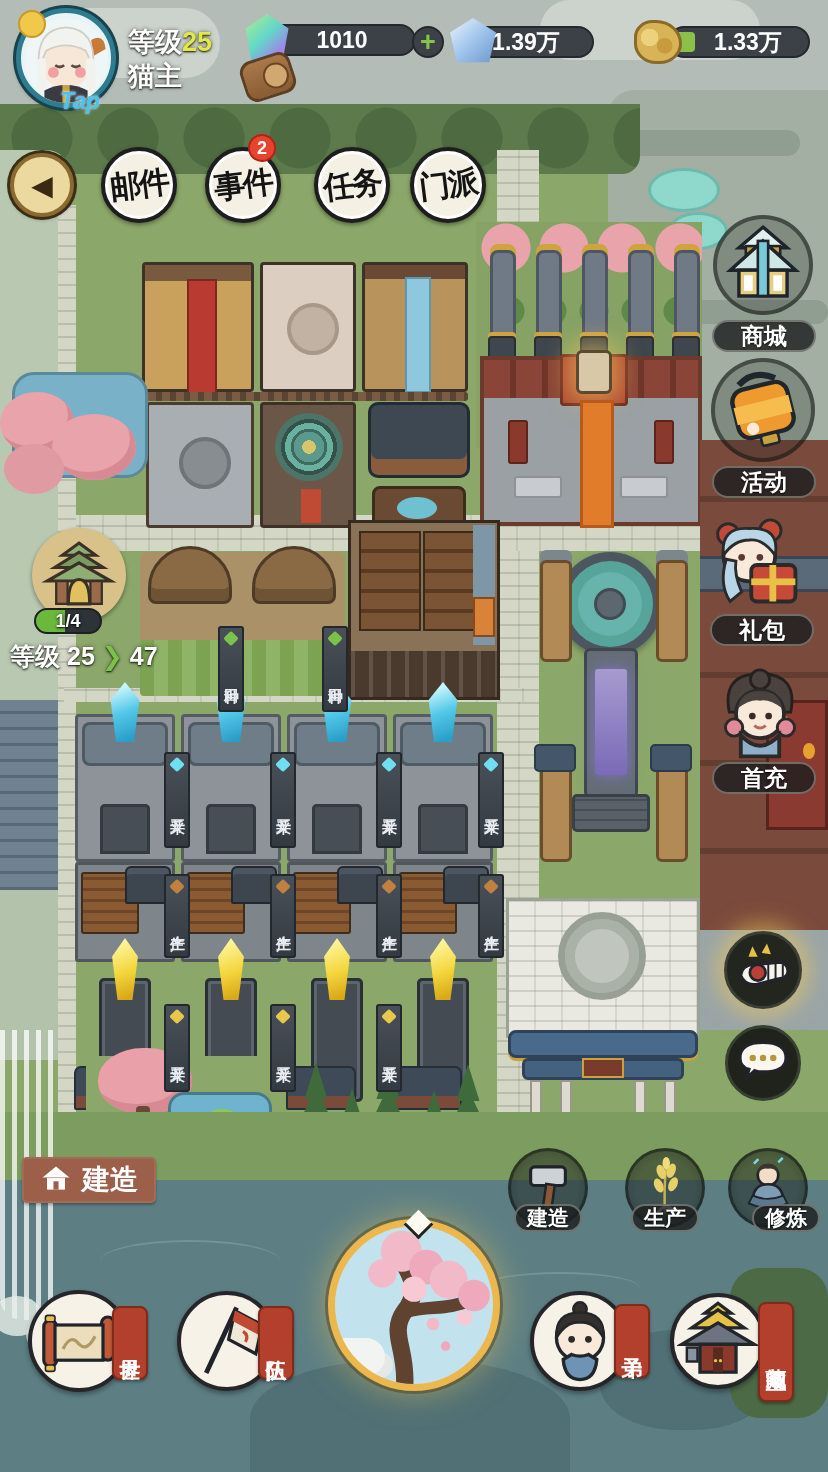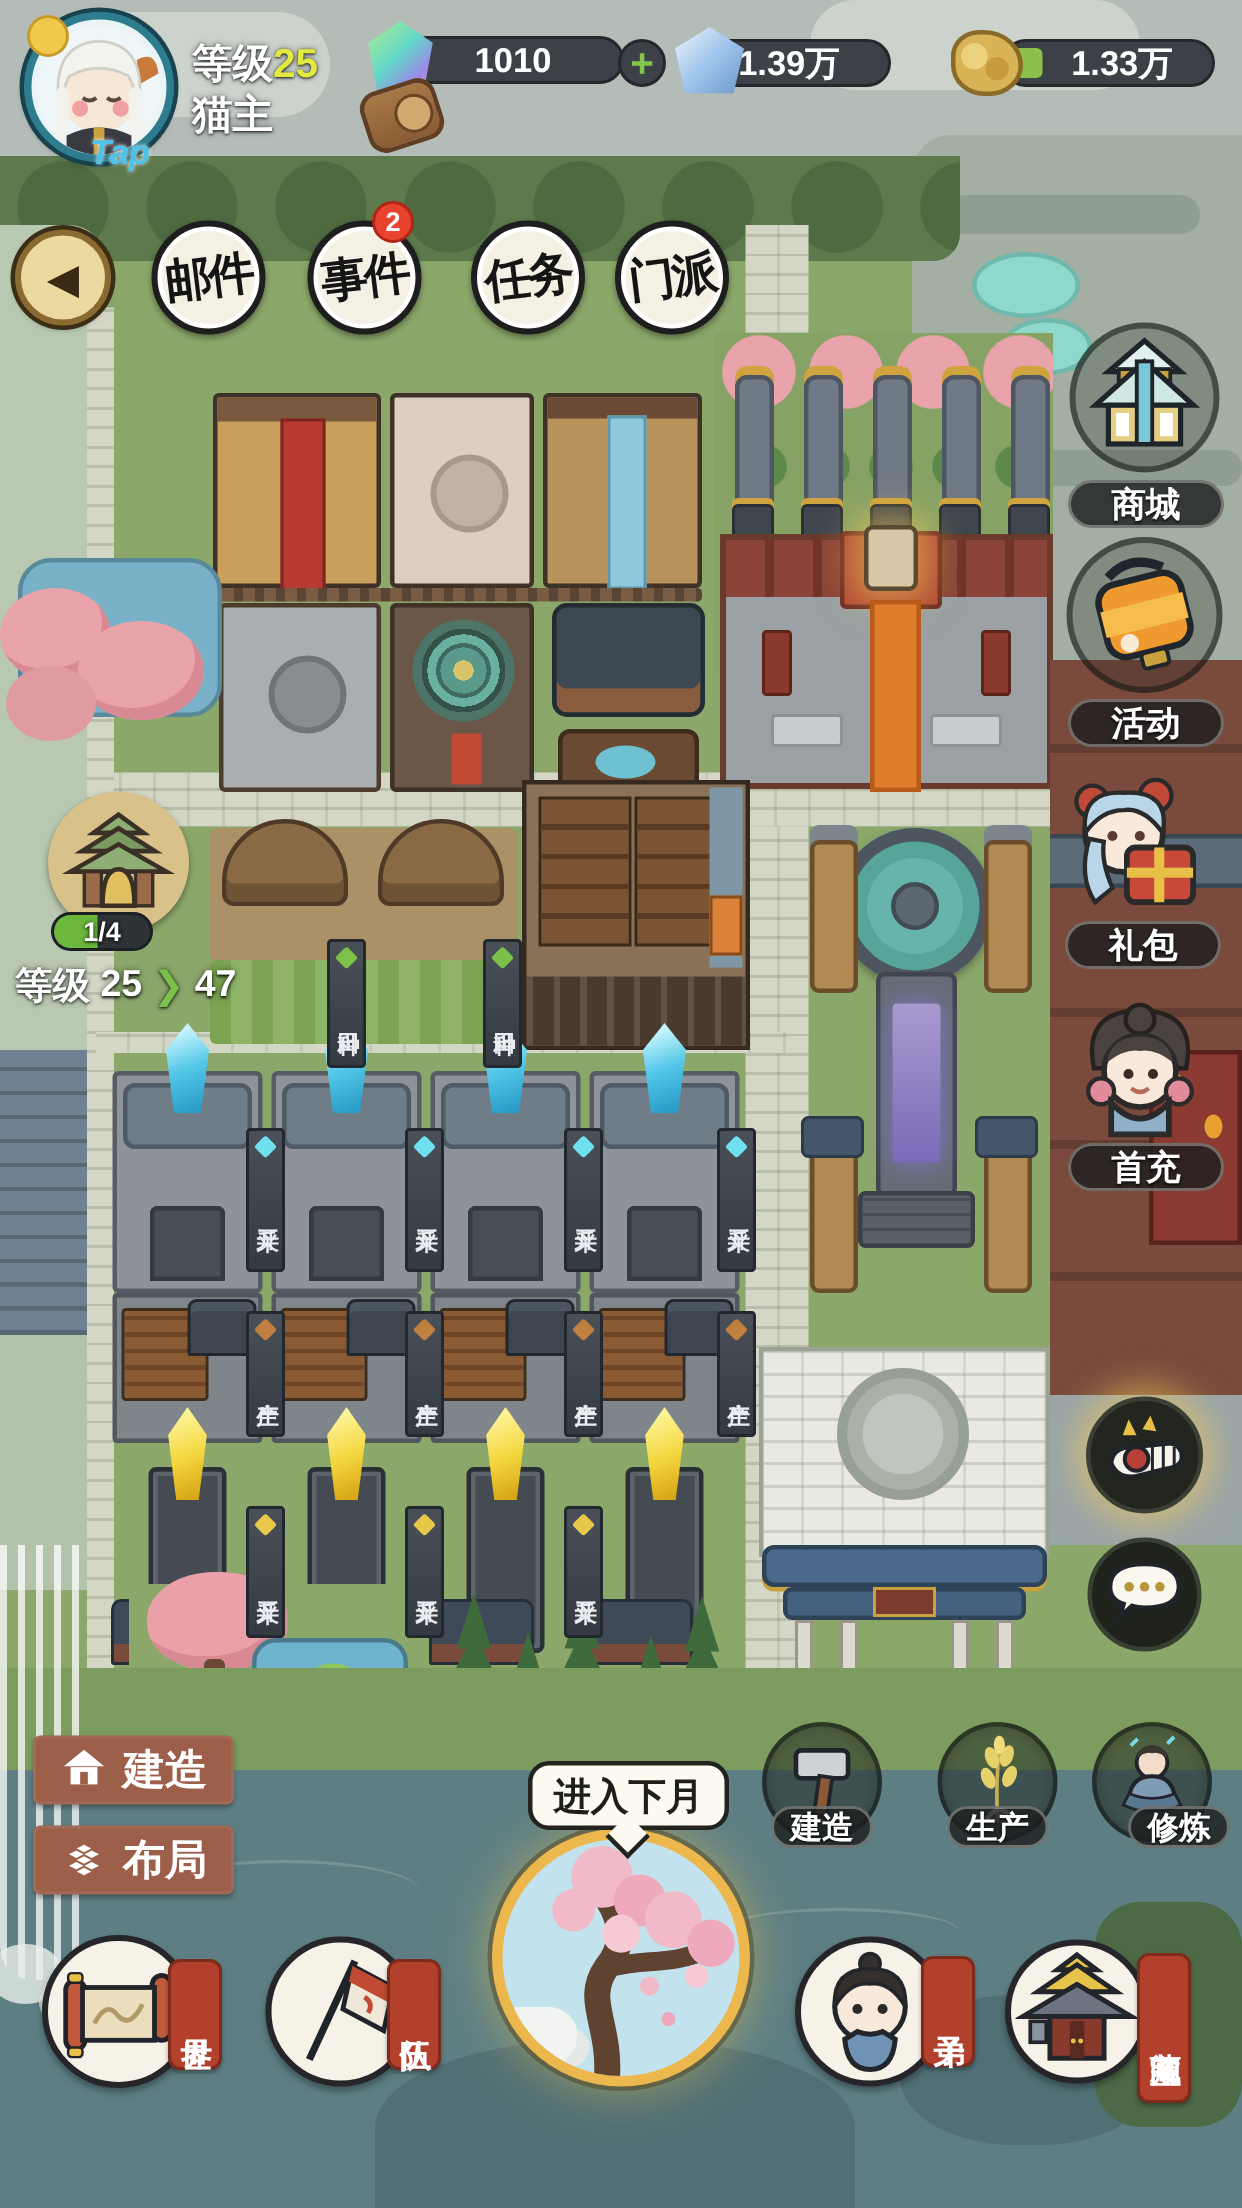--- a/index.html
+++ b/index.html
@@ -498,34 +498,20 @@
   </div>
 
   <div class="abs ui brown-btn" style="left:22px;top:1157px;width:134px;height:46px">
     <svg viewBox="0 0 100 100" style="width:32px;height:32px">
       <polygon points="50,8 92,42 8,42" fill="#fff"></polygon>
       <rect x="22" y="44" width="56" height="36" fill="#fff"></rect>
       <rect x="42" y="54" width="16" height="26" fill="#9c5f49"></rect>
     </svg>
     <span>建造</span>
   </div>
-  <div class="abs ui brown-btn" style="left:22px;top:1217px;width:134px;height:46px">
-    <svg viewBox="0 0 100 100" style="width:32px;height:32px">
-      <g fill="#fff" transform="translate(50,48)">
-        <polygon points="0,-8 15,0 0,8 -15,0" transform="translate(0,-22)"></polygon>
-        <polygon points="0,-8 15,0 0,8 -15,0" transform="translate(-16,-10)"></polygon>
-        <polygon points="0,-8 15,0 0,8 -15,0" transform="translate(16,-10)"></polygon>
-        <polygon points="0,-8 15,0 0,8 -15,0" transform="translate(0,2)"></polygon>
-        <polygon points="0,-8 15,0 0,8 -15,0" transform="translate(-16,14)"></polygon>
-        <polygon points="0,-8 15,0 0,8 -15,0" transform="translate(16,14)"></polygon>
-        <polygon points="0,-8 15,0 0,8 -15,0" transform="translate(0,26)"></polygon>
-      </g>
-    </svg>
-    <span>布局</span>
-  </div>
 
   <div class="abs ui white-circle" style="left:28px;top:1290px;width:102px;height:102px">
     <svg viewBox="0 0 100 100" style="width:80px;height:80px">
       <rect x="6" y="24" width="16" height="58" rx="8" fill="#c05a3a" stroke="#20242a" stroke-width="4"></rect>
       <rect x="8" y="18" width="12" height="8" rx="3" fill="#e8c048" stroke="#20242a" stroke-width="2"></rect>
       <rect x="8" y="80" width="12" height="8" rx="3" fill="#e8c048" stroke="#20242a" stroke-width="2"></rect>
       <rect x="78" y="20" width="16" height="54" rx="8" fill="#c05a3a" stroke="#20242a" stroke-width="4"></rect>
       <rect x="20" y="30" width="60" height="44" fill="#ecdebc" stroke="#20242a" stroke-width="4"></rect>
       <path d="M30,60 Q40,40 50,54 Q60,64 70,44" fill="none" stroke="#b09a66" stroke-width="4"></path>
     </svg>
@@ -534,21 +520,20 @@
   <div class="abs ui white-circle" style="left:177px;top:1291px;width:100px;height:100px">
     <svg viewBox="0 0 100 100" style="width:80px;height:80px">
       <line x1="24" y1="90" x2="62" y2="8" stroke="#20242a" stroke-width="6"></line>
       <path d="M60,12 L94,30 L86,66 L52,48 Z" fill="#efe8d8" stroke="#20242a" stroke-width="4"></path>
       <path d="M60,12 L94,30 L91,43 L57,25 Z" fill="#c04a32"></path>
       <path d="M70,38 q8,5 3,13" stroke="#c04a32" stroke-width="4" fill="none"></path>
     </svg>
   </div>
   <div class="abs ui vtag" style="left:258px;top:1306px;width:36px;height:74px">队伍</div>
 
-  <div class="abs ui" style="left:352px;top:1174px;width:134px;height:46px;background:#fdfaf2;border:3px solid #22221e;border-radius:14px;box-sizing:border-box;display:flex;align-items:center;justify-content:center;font-size:25px;font-weight:800;color:#1e1e1a;z-index:24">进入下月</div>
   <div class="abs ui" style="left:408px;top:1214px;width:18px;height:18px;background:#fdfaf2;border-right:3px solid #22221e;border-bottom:3px solid #22221e;transform:rotate(45deg);z-index:24"></div>
   <div class="abs ui" style="left:328px;top:1219px;width:172px;height:172px;border-radius:50%;background:#c2e3ee;border:7px solid #ecb84e;box-shadow:0 0 0 3px rgba(70,55,20,.45),0 0 34px rgba(240,200,90,.55);box-sizing:border-box;overflow:hidden;z-index:23">
     <svg viewBox="0 0 100 100" style="width:100%;height:100%">
       <path d="M44,102 C46,78 34,68 44,54 C54,42 48,30 42,22" stroke="#5f4330" stroke-width="11" fill="none" stroke-linecap="round"></path>
       <path d="M46,54 C62,50 70,54 88,46" stroke="#5f4330" stroke-width="8" fill="none" stroke-linecap="round"></path>
       <circle cx="42" cy="16" r="13" fill="#f2b9c8"></circle>
         <circle cx="58" cy="26" r="11" fill="#eeaabc"></circle>
       <circle cx="72" cy="34" r="12" fill="#f2b9c8"></circle>
         <circle cx="88" cy="44" r="10" fill="#eeaabc"></circle>
       <circle cx="30" cy="30" r="9" fill="#f2b9c8"></circle>

